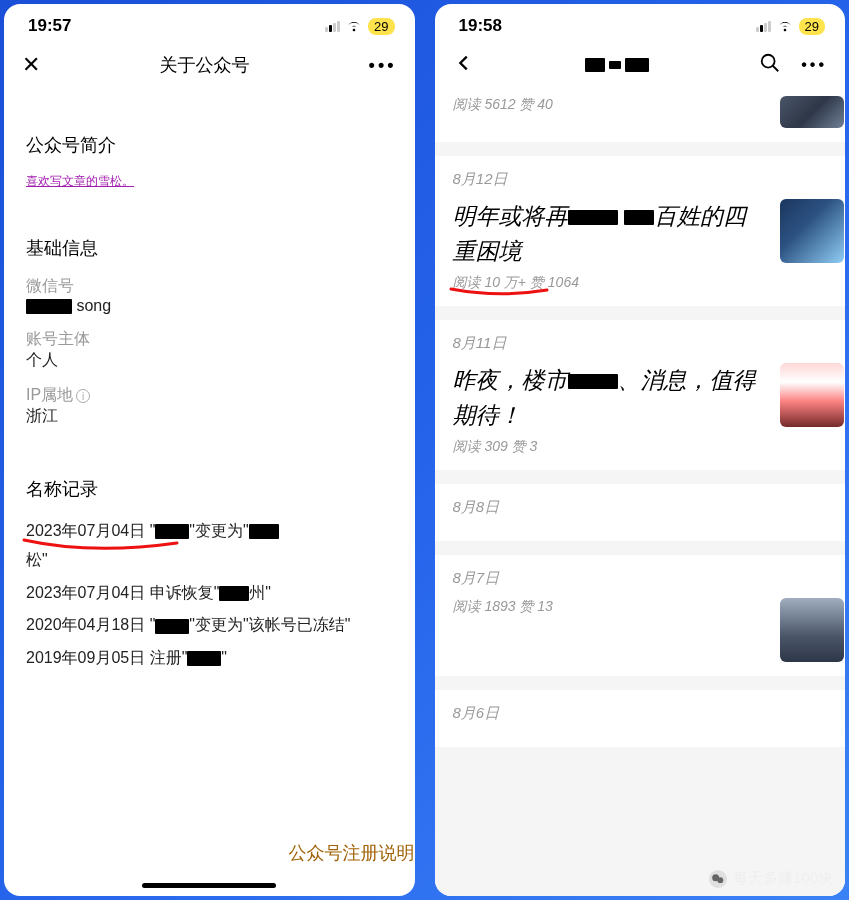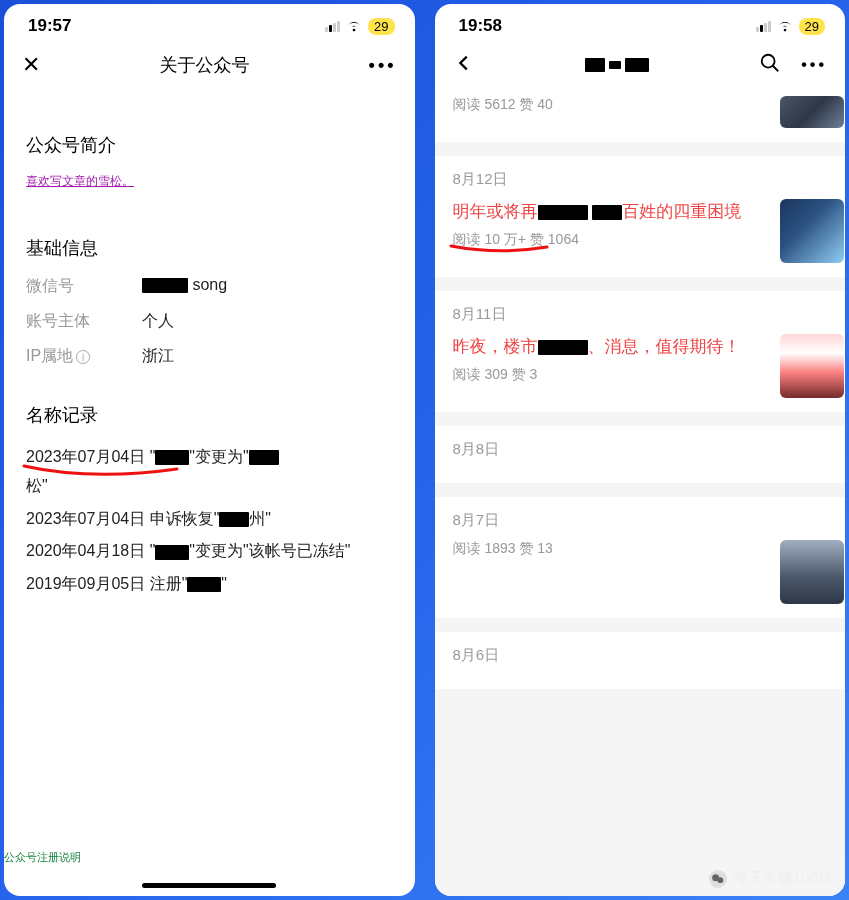--- a/index.html
+++ b/index.html
@@ -52,40 +52,40 @@
     padding: 14px 18px;
     font-size: 18px;
     font-weight: 500;
   }
   .nav-title { flex:1; text-align:center; font-size:18px; }
   .more-dots { letter-spacing:3px; font-weight:700; }
   .close-x { font-size:22px; font-weight:300; }
   .content { padding: 0 22px; overflow:hidden; flex:1; }
   .section-title { font-size:18px; font-weight:500; margin-top:41px; margin-bottom:16px; }
   .intro-text { font-size:12px; color:#a21caf;text-decoration:underline; }
-  .info-row { display:flex; font-size:16px; color:#888; margin-bottom:14px; gap:30px;}
+  .info-row { display:flex; font-size:16px; color:#888; margin-bottom:14px; flex-direction:column;}
   .info-label { width:86px; color:#999; display:flex; align-items:center; gap:3px;}
   .info-value { color:#222; }
   .info-circle { display:inline-block; width:14px; height:14px; border:1px solid #aaa; border-radius:50%; font-size:10px; text-align:center; line-height:13px; color:#aaa;}
   .history-item { font-size:16px; color:#222; line-height:1.8; margin-bottom:4px; position:relative;}
-  .footer-link { text-align:left; color:#15803d; font-size:11px; padding:18px 0; }
+  .footer-link { text-align:right; color:#a16207; font-size:18px; padding:18px 0; }
   .home-indicator { width:134px; height:5px; background:#000; border-radius:3px; margin:0 auto 8px auto; }
   .censor { display:inline-block; background:#000; height:15px; vertical-align:middle; border-radius:1px; }
   
   .right-nav { display:flex; align-items:center; padding:14px 18px; gap:12px; }
   .right-nav .spacer{flex:1;}
   .right-nav .title-blur { display:flex; gap:4px; align-items:center;}
   .right-nav .title-blur span{ display:inline-block; background:#000; height:14px; border-radius:1px;}
   .feed { padding:0; background:#f5f5f5; flex:1; overflow:hidden;}
-  .card { background:#fff; padding:14px 1px 14px 18px; margin-bottom:14px; }
+  .card { background:#fff; padding:14px 1px 14px 18px; margin-bottom:14px;font-style:italic; }
   .card.partial-top{ padding-top:4px; }
   .card-date { color:#999; font-size:15px; margin-bottom:10px; }
   .card-body { display:flex; gap:12px; }
   .card-text { flex:1; }
-  .card-title { font-size:17px; color:#ef4444; line-height:1.5; margin-bottom:6px; word-break:break-all;}
+  .card-title { font-size:23px; color:#000000; line-height:1.5; margin-bottom:6px; word-break:break-all;}
   .card-stats { color:#999; font-size:14px; position:relative;}
   .thumb { width:64px; height:64px; border-radius:6px; background:#888; flex-shrink:0; }
   .thumb1{ background:linear-gradient(135deg,#4a5568 0%,#2d3748 50%,#718096 100%);}
   .thumb2{ background:linear-gradient(135deg,#1a365d 0%,#2c5282 40%,#90cdf4 100%);}
   .thumb3{ background:linear-gradient(180deg,#fed7d7 0%,#fff 30%,#fc8181 60%,#742a2a 100%);}
   .thumb4{ background:linear-gradient(135deg,#2b6cb0 0%,#63b3ed 60%,#fbb6ce 100%);}
   .thumb5{ background:linear-gradient(180deg,#a0aec0 0%,#4a5568 60%,#2d3748 100%);}
   .search-ico svg, .back-ico svg { width:22px; height:22px; }
   .watermark {
     position:absolute; bottom:12px; right:16px;
@@ -134,21 +134,21 @@
       <span class="info-value">个人</span>
     </div>
     <div class="info-row">
       <span class="info-label">
           <span>IP属地</span>
           <span class="info-circle">i</span>
         </span>
       <span class="info-value">浙江</span>
     </div>
 
-    <div class="section-title" style="margin-top:36px;">名称记录</div>
+    <div class="section-title" style="margin-top:50px;">名称记录</div>
 
     <div class="history-item">
       2023年07月04日 "<span class="censor" style="width:34px;"></span>"变更为"<span class="censor" style="width:30px;"></span><br>松"
       <svg class="red-curve" style="left:-4px;top:20px;" width="160" height="20">
           <path d="M2 3 Q 70 18 155 6" stroke="#e11" stroke-width="3" fill="none" stroke-linecap="round"></path>
         </svg>
     </div>
     <div class="history-item">
       2023年07月04日 申诉恢复"<span class="censor" style="width:30px;"></span>州"
     </div>

